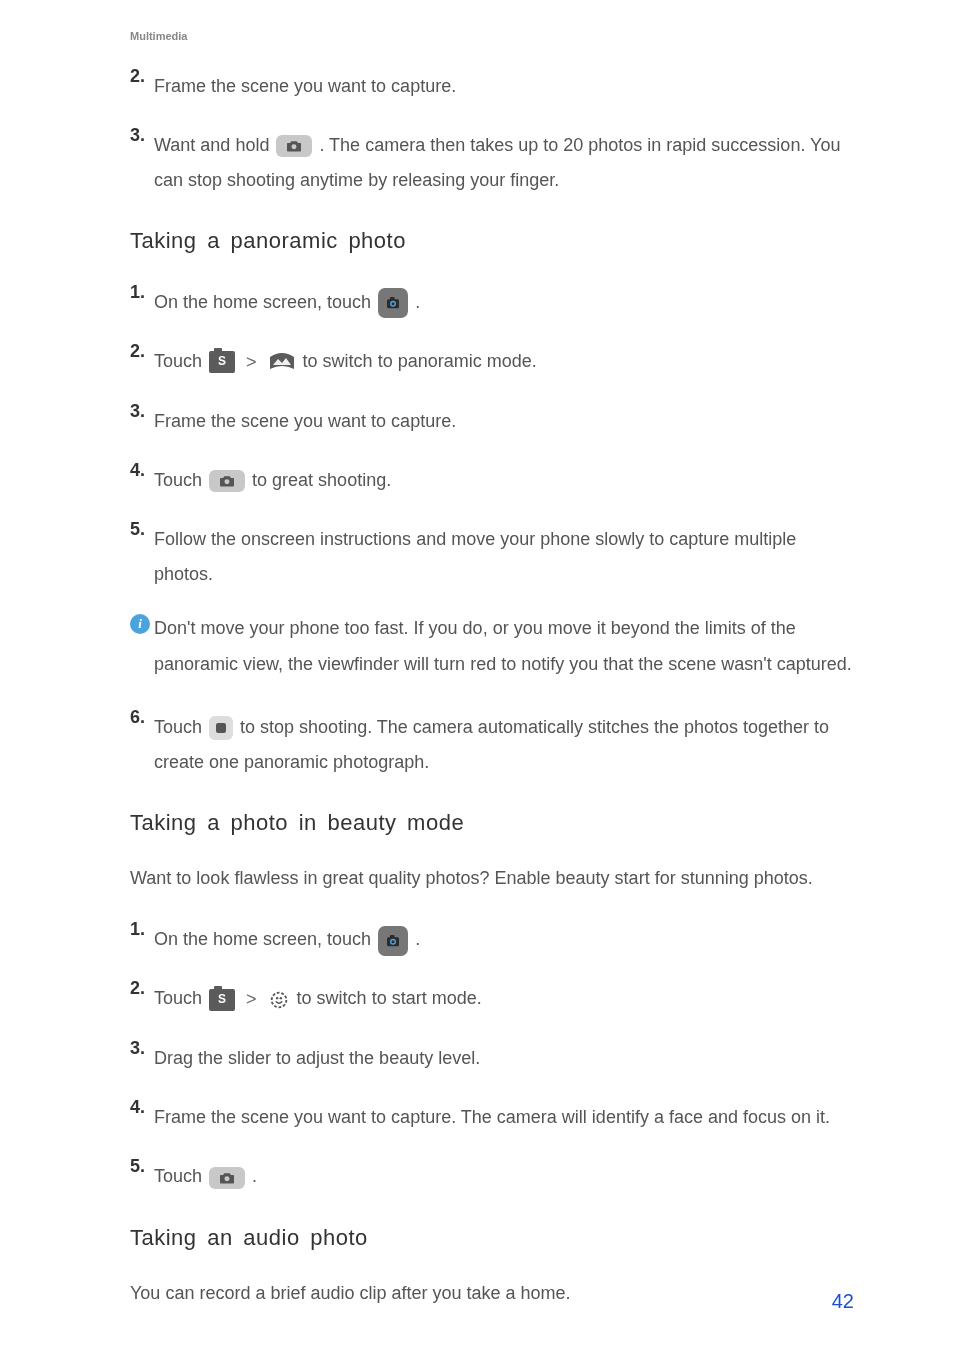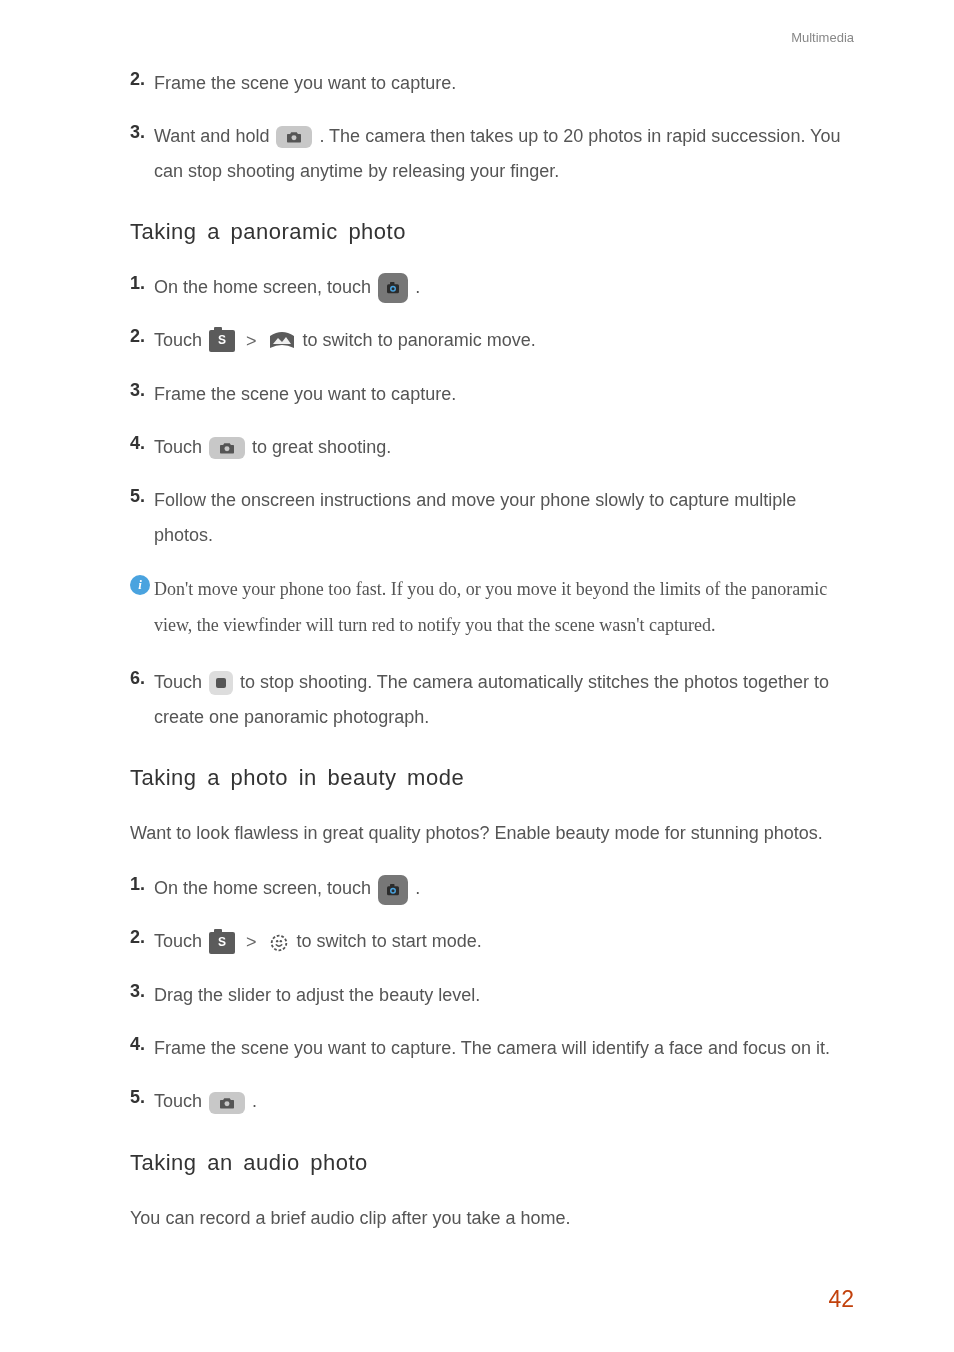--- a/index.html
+++ b/index.html
@@ -8,44 +8,46 @@
     height: 1352px;
     background: #fff;
     font-family: "Segoe UI", Tahoma, Arial, sans-serif;
     color: #555;
     position: relative;
     padding: 28px 100px 0 130px;
     font-size: 18px;
     line-height: 1.5;
   }
   .page-header {
-    text-align: right;
-    font-size: 13px;
+    text-align: left;
+    font-size: 11px;
     color: #888;
     margin-bottom: 18px;
+    font-weight: bold;
   }
   .page-number {
     position: absolute;
     right: 100px;
     bottom: 36px;
-    font-size: 23px;
-    color: #c2410c;
+    font-size: 20px;
+    color: #1d4ed8;
   }
   .list-item {
     display: flex;
     align-items: flex-start;
     margin-bottom: 18px;
   }
   .list-item .num {
     flex: 0 0 24px;
     font-weight: bold;
     color: #333;
   }
   .list-item .body {
     flex: 1;
+    margin-top: 6px;
   }
   .list-item .body p {
     line-height: 1.95;
   }
   .section-head {
     font-size: 22px;
     font-weight: normal;
     color: #333;
     margin: 26px 0 22px;
     letter-spacing: 0.5px;
@@ -147,21 +149,21 @@
     width:10px; height:10px;
     background:#555;
     border-radius:2px;
   }
 
   .info-block {
     display:flex;
     align-items:flex-start;
     margin: 10px 0 22px;
   }
-  .info-block .body { flex:1; line-height: 2.0; font-family: Liberation Serif, serif; }
+  .info-block .body { flex:1; line-height: 2.0; }
 </style>
 </head>
 <body>
 
 <div class="page-header">Multimedia</div>
 
 <div class="list-item">
   <div class="num">2.</div>
   <div class="body">
       <p>Frame the scene you want to capture.</p>
@@ -212,21 +214,21 @@
       <span class="ico ico-s">
           <span>S</span>
         </span>
       <span class="chev">&gt;</span>
       <span class="ico ico-pano">
         <svg viewBox="0 0 28 22">
             <path fill="#5b5b5b" d="M2 6 Q14 -2 26 6 L26 18 Q14 12 2 18 Z"></path>
             <path fill="#fff" d="M5 14 L10 8 L14 12 L18 7 L23 14 Z" opacity="0.9"></path>
           </svg>
       </span>
-      <span>to switch to panoramic move.</span>
+      <span>to switch to panoramic mode.</span>
     </p>
   </div>
 </div>
 
 <div class="list-item">
   <div class="num">3.</div>
   <div class="body">
       <p>Frame the scene you want to capture.</p>
     </div>
 </div>
@@ -268,21 +270,21 @@
       <span>Touch </span>
       <span class="ico ico-stop">
           <span></span>
         </span>
       <span> to stop shooting. The camera automatically stitches the photos together to create one panoramic photograph.</span>
     </p>
   </div>
 </div>
 
 <h2 class="section-head">Taking a photo in beauty mode</h2>
-<p class="lead">Want to look flawless in great quality photos? Enable beauty mode for stunning photos.</p>
+<p class="lead">Want to look flawless in great quality photos? Enable beauty start for stunning photos.</p>
 
 <div class="list-item">
   <div class="num">1.</div>
   <div class="body">
     <p>
       <span>On the home screen, touch </span>
       <span class="ico ico-rnd">
         <svg viewBox="0 0 24 24">
             <rect x="4" y="7" width="16" height="12" rx="2" fill="#2b2b2b"></rect>
             <rect x="8" y="4" width="6" height="4" rx="1" fill="#2b2b2b"></rect>

